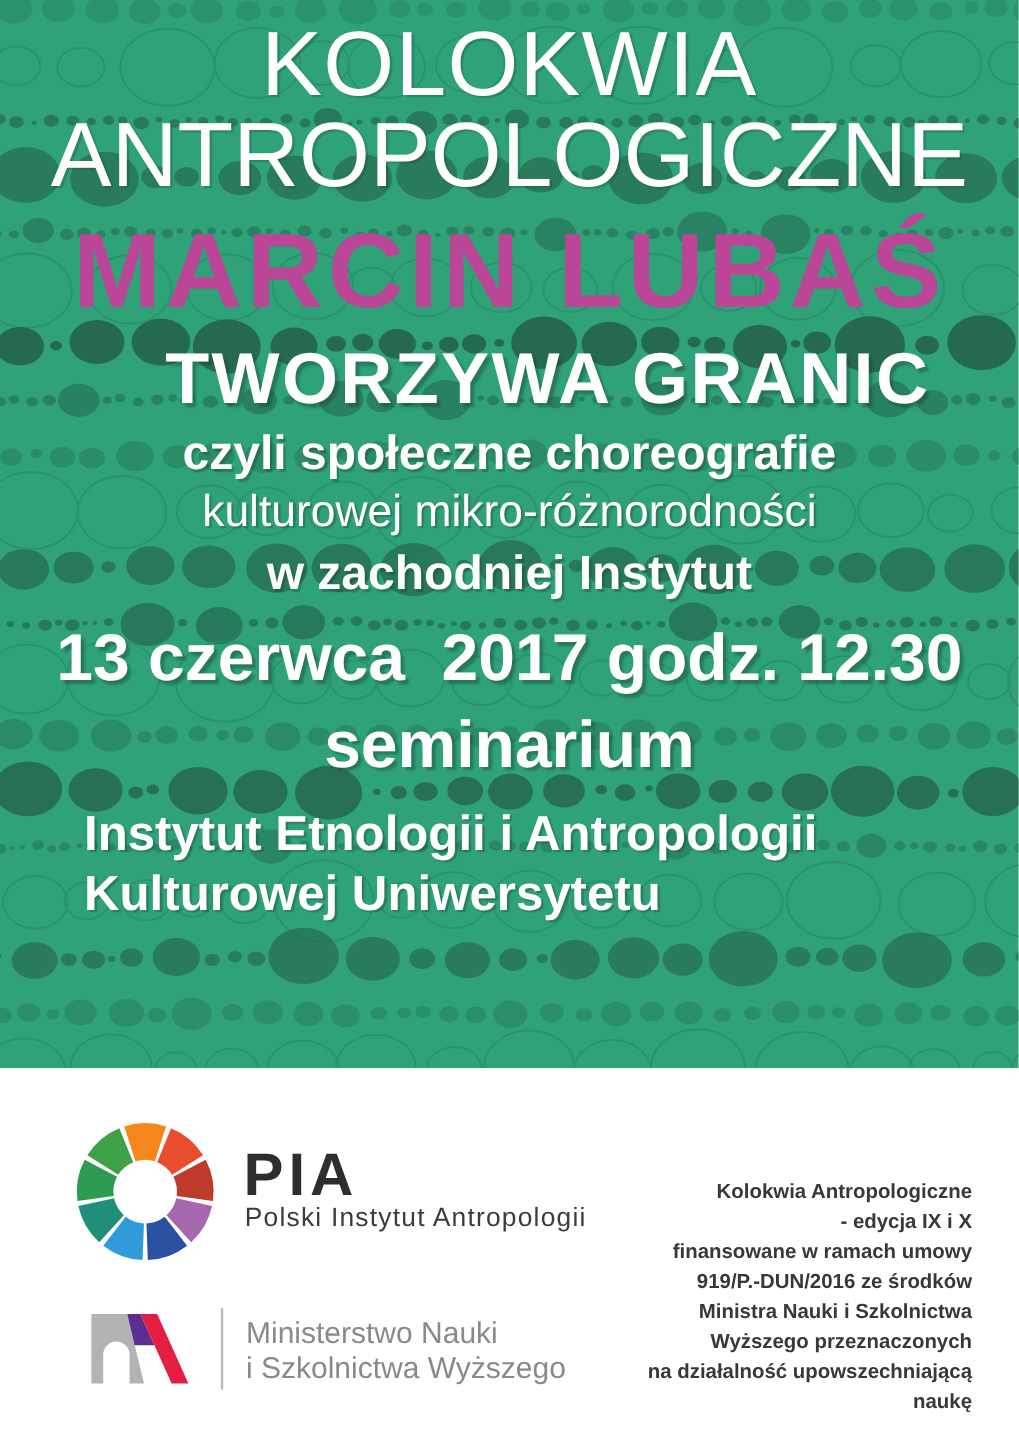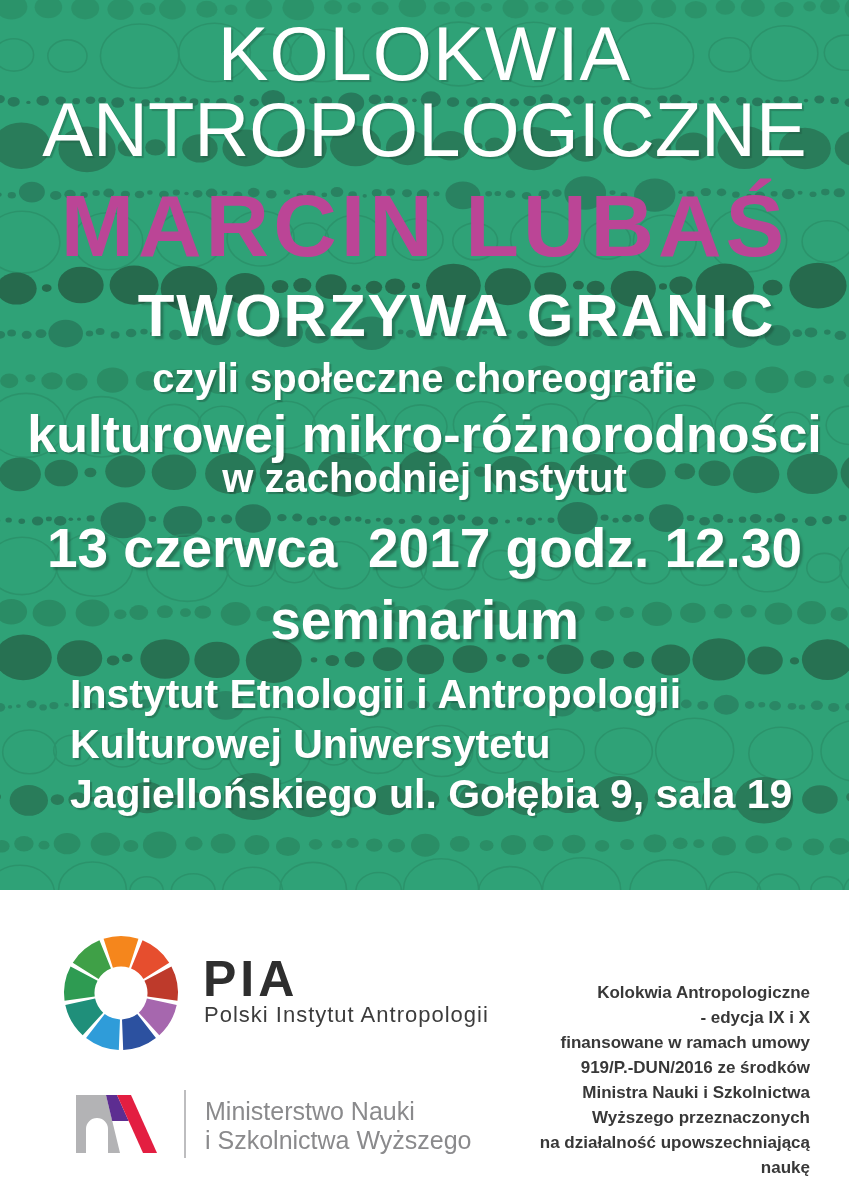--- a/index.html
+++ b/index.html
@@ -7,21 +7,21 @@
           font-family:"Liberation Sans",sans-serif;}
   .green{position:absolute;left:0;top:0;width:849px;height:890px;overflow:hidden;}
   #dots{position:absolute;left:0;top:0;}
   .content{position:absolute;left:0;top:0;width:849px;height:828px;border-radius:15px;}
   .line{position:absolute;width:849px;text-align:center;white-space:pre;color:#ffffff;line-height:1.05;}
   .l-title1{top:14px;font-size:76px;font-weight:400;letter-spacing:1px;text-shadow:2px 2px 1px rgba(25,60,45,.28);}
   .l-title2{top:90px;font-size:76px;font-weight:400;letter-spacing:0px;text-shadow:2px 2px 1px rgba(25,60,45,.28);}
   .l-speaker{top:180px;font-size:88px;font-weight:700;letter-spacing:4px;}
   .l-talk{top:284px;font-size:60px;font-weight:700;letter-spacing:2px;text-shadow:3px 3px 2px rgba(25,60,45,.4);padding-left:32px;}
   .l-sub1{top:357px;font-size:40px;font-weight:700;text-shadow:2px 2px 1px rgba(25,60,45,.35);}
-  .l-sub2{top:407px;font-size:52px;font-weight:700;text-shadow:2px 2px 1px rgba(25,60,45,.35);}
+  .l-sub2{top:407px;font-size:37px;font-weight:400;text-shadow:2px 2px 1px rgba(25,60,45,.35);}
   .l-sub3{top:457px;font-size:40px;font-weight:700;text-shadow:2px 2px 1px rgba(25,60,45,.35);}
   .l-date{top:520px;font-size:55px;font-weight:700;text-shadow:3px 3px 2px rgba(25,60,45,.4);}
   .l-sem{top:592px;font-size:55px;font-weight:700;text-shadow:3px 3px 2px rgba(25,60,45,.4);}
   .l-venue{left:70px;width:760px;text-align:left;font-size:41px;font-weight:700;text-shadow:2px 2px 1px rgba(25,60,45,.35);}
   .l-venue1{top:673px;}
   .l-venue2{top:723px;}
   .l-venue3{top:773px;}
   .footer{position:absolute;left:0;top:890px;width:849px;height:310px;background:#ffffff;}
   .pia-ring{position:absolute;left:62px;top:44px;}
   .pia-acronym{position:absolute;left:203px;top:60px;font-size:50px;font-weight:700;
@@ -704,21 +704,20 @@
       <div class="line l-title2">ANTROPOLOGICZNE</div>
       <div class="line l-speaker" id="speaker" style="color: rgb(187, 69, 150);">MARCIN LUBAŚ</div>
       <div class="line l-talk">TWORZYWA GRANIC</div>
       <div class="line l-sub1">czyli społeczne choreografie</div>
       <div class="line l-sub2">kulturowej mikro-różnorodności</div>
       <div class="line l-sub3">w zachodniej Instytut</div>
       <div class="line l-date">13 czerwca  2017 godz. 12.30</div>
       <div class="line l-sem">seminarium</div>
       <div class="line l-venue l-venue1">Instytut Etnologii i Antropologii</div>
       <div class="line l-venue l-venue2">Kulturowej Uniwersytetu</div>
-      <div class="line l-venue l-venue3">Jagiellońskiego ul. Gołębia 9, sala 19</div>
     </div>
   </div>
 
   <div class="footer">
     <svg class="pia-ring" id="pia-ring" width="118" height="118" viewBox="0 0 118 118">
         <path d="M41.575367617102984,4.728624613698095 A57,57 0 0 1 76.42463238289703,4.728624613698095 L67.1009255815223,33.768571092333325 A26.5,26.5 0 0 0 50.8990744184777,33.768571092333325 Z" fill="#f5861c"></path>
         <path d="M80.53692484865263,6.225376665830304 A57,57 0 0 1 107.23301046927115,28.626052263968393 L81.42411890238044,44.878778684125656 A26.5,26.5 0 0 0 69.01278085068938,34.46442950253514 Z" fill="#e64e2e"></path>
         <path d="M109.42111558725978,32.41596150062621 A57,57 0 0 1 115.47262690687228,66.73578762875535 L85.25481777249325,62.596462669509066 A26.5,26.5 0 0 0 82.44139584319973,46.64075403099288 Z" fill="#be3a2b"></path>
         <path d="M114.71270597430747,71.04551339795715 A57,57 0 0 1 97.28807359141044,101.22586198834475 L76.80059561705924,78.63132180159887 A26.5,26.5 0 0 0 84.90152119858155,64.6001071060678 Z" fill="#a667ae"></path>
         <path d="M93.93570205821966,104.03883570541436 A57,57 0 0 1 61.18810511798864,115.9579862354054 L60.01727694081928,85.48046728488146 A26.5,26.5 0 0 0 75.24203692180387,79.9391078279558 Z" fill="#2c51a0"></path>

